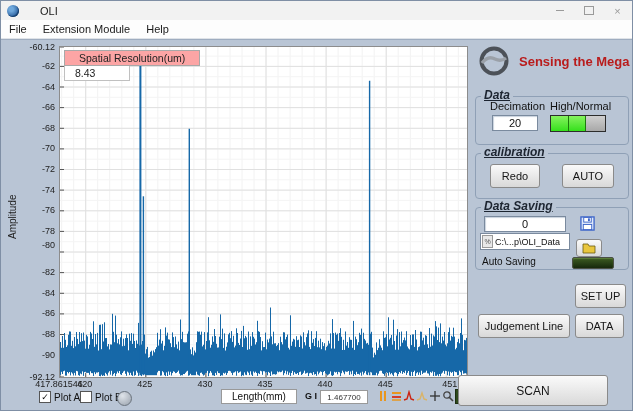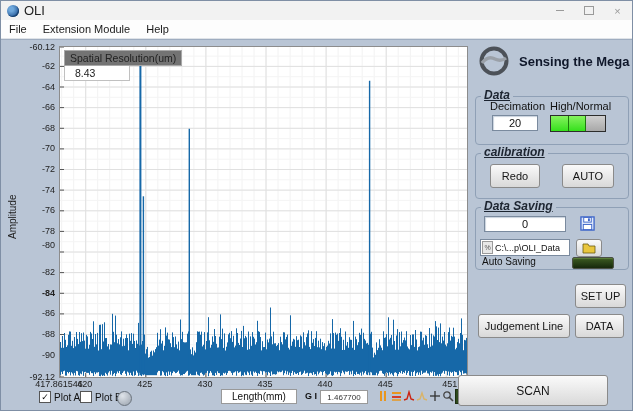--- a/index.html
+++ b/index.html
@@ -2,77 +2,77 @@
 <html><head>
 <meta charset="utf-8">
 <style>
   html,body{margin:0;padding:0;background:#8a93a2;}
   #window{position:relative;width:633px;height:411px;background:#b9c5d5;border:1px solid #7f8fa5;
     font-family:"Liberation Sans","DejaVu Sans",sans-serif;overflow:hidden;box-sizing:border-box;}
   
   #titlebar{position:absolute;left:0;top:0;right:0;height:19px;background:#f2f2f2;display:flex;align-items:center;}
   #app-icon{width:12px;height:12px;border-radius:50%;margin:0 5px 0 6px;
     background:radial-gradient(circle at 35% 35%, #6fa8dc 20%, #2a5f9e 70%);box-shadow:inset -1px -1px 0 #1b4370;}
-  #window-title{font-size:13px;color:#222;}
+  #window-title{font-size:11px;color:#222;margin-left:16px;}
   #win-controls{margin-left:auto;display:flex;height:100%;}
   .win-btn{width:29px;height:100%;display:flex;align-items:center;justify-content:center;color:#9a9a9a;font-size:11px;}
   .min-glyph{width:8px;height:1px;background:#9a9a9a;display:block;}
   .max-glyph{width:8px;height:7px;border:1px solid #9a9a9a;display:block;}
   
   #menubar{position:absolute;left:0;top:19px;right:0;height:18px;background:#fdfdfd;border-bottom:1px solid #dfe3e8;
     display:flex;align-items:center;font-size:11px;color:#1a1a1a;}
   .menu-item{padding:0 8px;height:100%;display:flex;align-items:center;cursor:default;}
   
   #content-bg{position:absolute;left:0;top:38px;right:0;bottom:0;background:#b9c5d5;border-top:1px solid #9fadc0;}
   
   #y-axis-title{position:absolute;left:6px;top:238px;transform:rotate(-90deg);transform-origin:0 0;
     font-size:10px;color:#222;white-space:nowrap;}
   #plot{position:absolute;left:58px;top:45px;width:407px;height:330px;background:#fff;border:1px solid #8c8c8c;box-sizing:content-box;}
   #plot svg{display:block;}
   #y-ticks{position:absolute;left:10px;top:45px;width:46px;height:330px;font-size:9px;color:#222;}
   #y-ticks div{position:absolute;right:2px;white-space:nowrap;}
   #x-ticks{position:absolute;left:58px;top:378px;width:408px;height:11px;font-size:9px;color:#222;}
   #x-ticks div{position:absolute;transform:translateX(-50%);white-space:nowrap;}
   #sr-box{position:absolute;left:63px;top:47px;z-index:3;}
-  #sr-label{background:#737373;border:1px solid #a8a8a8;font-size:10.5px;padding:1px 5px;color:#222;display:inline-block;}
+  #sr-label{background:#fca5a5;border:1px solid #a8a8a8;font-size:10.5px;padding:1px 14px;color:#222;display:inline-block;}
   #sr-value{width:50px;background:#fff;border:1px solid #c0c0c0;border-top:none;font-size:10.5px;padding:1px 4px 1px 10px;color:#222;}
   
   .chk{position:absolute;display:flex;align-items:center;font-size:10px;color:#111;}
   .chk .box{width:10px;height:10px;background:#fff;border:1px solid #555;margin-right:3px;
     display:flex;align-items:center;justify-content:center;font-size:9px;color:#111;line-height:1;}
   #round-btn{position:absolute;left:116px;top:390px;width:13px;height:13px;border-radius:50%;
     background:radial-gradient(circle at 35% 30%, #dfe4ea, #98a1ac);border:1px solid #6a737d;}
   #length-box{position:absolute;left:220px;top:388px;width:74px;height:13px;background:#fff;border:1px solid #999;
     font-size:10px;color:#111;display:flex;align-items:center;justify-content:center;}
   #g-label{position:absolute;left:304px;top:390px;font-size:9px;font-weight:bold;color:#111;}
   #g-value{position:absolute;left:319px;top:389px;width:46px;height:12px;background:#fff;border:1px solid #999;
     font-size:8px;color:#333;display:flex;align-items:center;justify-content:center;}
   #palette{position:absolute;left:376px;top:388px;display:flex;gap:1px;}
   .pal{width:12px;height:13px;display:flex;align-items:center;justify-content:center;}
   
   #logo{position:absolute;left:477px;top:44px;display:flex;align-items:center;}
-  #brand-text{font-size:13px;font-weight:bold;color:#0f172a;margin-left:9px;}
+  #brand-text{font-size:13px;font-weight:bold;color:#b91c1c;margin-left:9px;}
   .group{position:absolute;border:1px solid #8fa0b6;border-radius:4px;}
   .group-label{position:absolute;top:-9px;left:5px;background:#b9c5d5;padding:0 3px;
     font-size:12px;font-style:italic;font-weight:bold;text-decoration:underline;color:#1c2430;}
   .small-label{position:absolute;font-size:11px;color:#111;}
   .field{position:absolute;background:#fff;border:1px solid #7a8a9e;box-shadow:inset 1px 1px 1px #c9d2dd;
     font-size:11px;color:#111;display:flex;align-items:center;justify-content:center;}
   #grp-data{left:474px;top:95px;width:152px;height:47px;}
   #switch{position:absolute;left:74px;top:18px;width:54px;height:15px;border:1px solid #2c2c2c;
     background:linear-gradient(#cfcfcf,#a8a8a8);}
   #switch-green{position:absolute;left:0;top:0;height:100%;width:64%;
     background:linear-gradient(#86f25f,#35e01c);border-right:1px solid #1c7a0c;box-sizing:border-box;}
   #switch-green::before{content:"";position:absolute;left:50%;top:0;bottom:0;width:1px;background:#1c7a0c;}
   #grp-cal{left:474px;top:152px;width:152px;height:44px;}
   #grp-save{left:474px;top:206px;width:152px;height:61px;}
   .btn{position:absolute;background:linear-gradient(#fafafa,#d9d9d9);border:1px solid #8a8a8a;border-radius:3px;
     font-size:11px;color:#151515;display:flex;align-items:center;justify-content:center;cursor:default;}
   #save-icon{position:absolute;left:102px;top:6px;width:18px;height:18px;display:flex;align-items:center;justify-content:center;}
-  #path-field{position:absolute;left:4px;top:31px;width:88px;height:15px;background:#fff;border:1px solid #7a8a9e;
+  #path-field{position:absolute;left:4px;top:25px;width:88px;height:15px;background:#fff;border:1px solid #7a8a9e;
     display:flex;align-items:center;font-size:9px;color:#111;overflow:hidden;}
   #path-type{width:9px;height:11px;margin:0 2px 0 1px;background:#e8e8e8;border:1px solid #9a9a9a;
     font-size:7px;color:#555;display:flex;align-items:center;justify-content:center;flex:none;}
   #browse-btn{position:absolute;left:100px;top:31px;width:24px;height:16px;}
   #auto-led{position:absolute;left:96px;top:49px;width:40px;height:10px;border:1px solid #4a4f45;border-radius:2px;
     background:linear-gradient(#3d5c22,#16280c);box-shadow:inset 0 1px 1px #5d7f3a;}
   #continuous-row{position:absolute;left:511px;top:376px;display:flex;align-items:center;}
   #continuous-row .box{width:12px;height:12px;background:#fff;border:1px solid #666;margin-right:5px;}
   #continuous-row span.lbl{font-size:13px;color:#111;}
 </style>
@@ -110,21 +110,21 @@
       <div style="top: 35.5125px;">-64</div>
       <div style="top: 56.1375px;">-66</div>
       <div style="top: 76.7625px;">-68</div>
       <div style="top: 97.3875px;">-70</div>
       <div style="top: 118.013px;">-72</div>
       <div style="top: 138.637px;">-74</div>
       <div style="top: 159.262px;">-76</div>
       <div style="top: 179.887px;">-78</div>
       <div style="top: 194px;">-80</div>
       <div style="top: 221.137px;">-82</div>
-      <div style="top: 241.762px; font-weight: bold;">-84</div>
+      <div style="top: 241.762px;">-84</div>
       <div style="top: 262.387px;">-86</div>
       <div style="top: 283.012px;">-88</div>
       <div style="top: 303.637px;">-90</div>
       <div style="top: 325.5px;">-92.12</div>
     </div>
   <div id="plot">
       <svg width="407" height="330" viewBox="0 0 407 330">
         <line x1="1.7" y1="0" x2="1.7" y2="330" stroke="#f2f2f2" stroke-width="1"></line>
         <line x1="13.7" y1="0" x2="13.7" y2="330" stroke="#f2f2f2" stroke-width="1"></line>
         <line x1="25.7" y1="0" x2="25.7" y2="330" stroke="#f2f2f2" stroke-width="1"></line>

